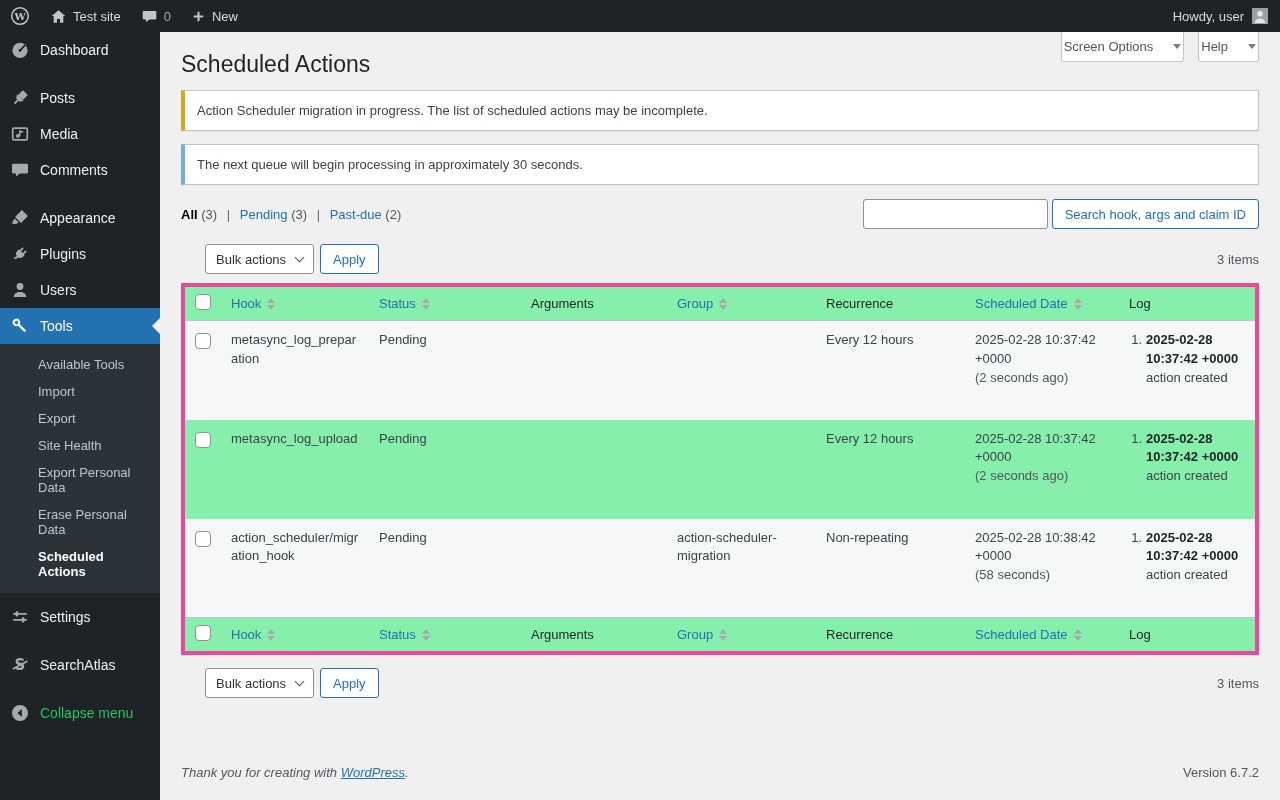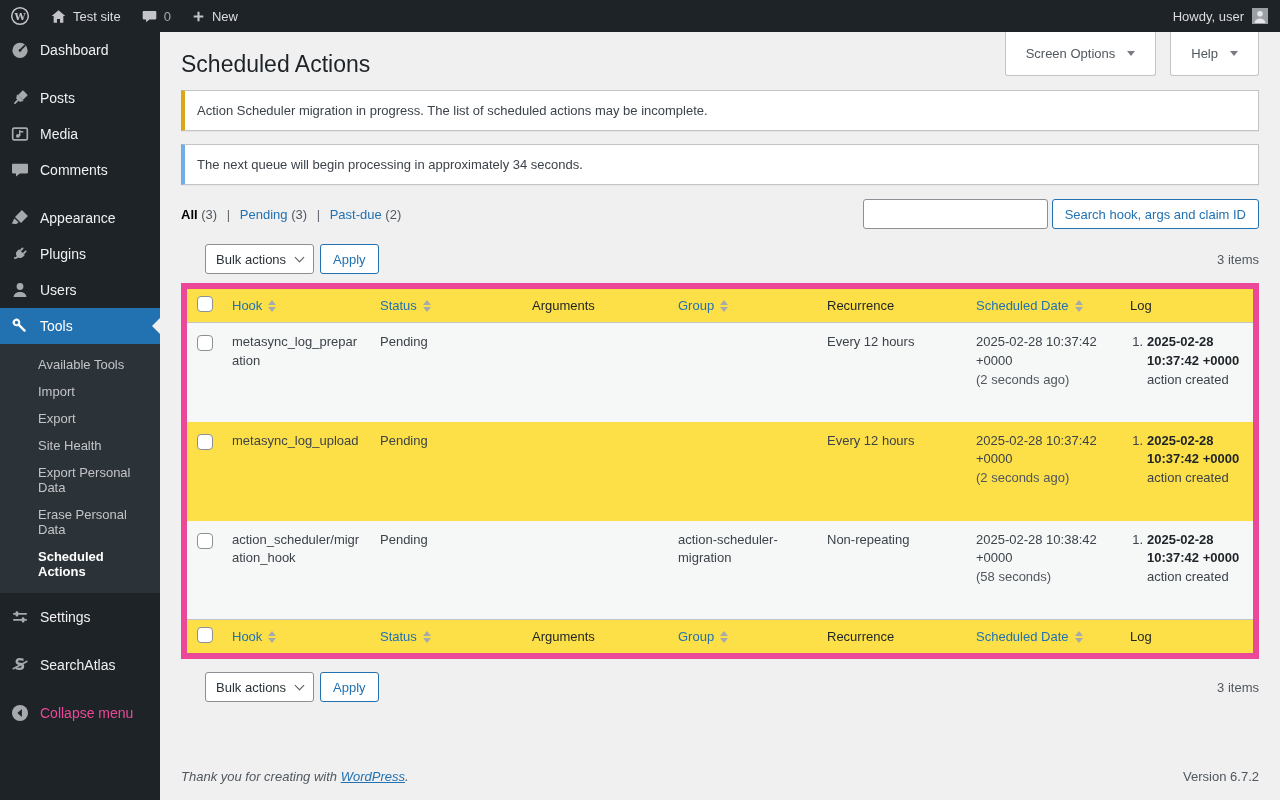--- a/index.html
+++ b/index.html
@@ -37,32 +37,32 @@
   .menu-item.active::after {
     content:""; position:absolute; right:0; top:50%; margin-top:-8px;
     border-top:8px solid transparent; border-bottom:8px solid transparent;
     border-right:8px solid #f0f0f1;
   }
   .menu-sep { height:12px; }
   .submenu { background:#2c3338; padding:7px 0 8px; }
   .submenu-item { padding:6px 12px 6px 38px; color:#c3c4c7; font-size:13px; cursor:pointer; }
   .submenu-item.current { color:#fff; font-weight:bold; }
   .collapse-item { margin-top:12px; color:#a7aaad; }
-  .collapse-item .mi-label { color:#ec4899; }
+  .collapse-item .mi-label { color:#22c55e; }
 
   
   .content {
     position:absolute; top:32px; left:160px; width:1120px; height:768px;
     background:#f0f0f1; padding:0 21px;
   }
   .screen-meta { position:absolute; top:0; right:21px; display:flex; gap:14px; }
   .screen-meta-btn {
     background:#fff; border:1px solid #c3c4c7; border-top:none;
-    border-radius:0 0 3px 3px; padding:0 20px; height:44px;
-    display:flex; align-items:center; gap:12px; color:#50575e; cursor:pointer; font-size:13px;
+    border-radius:0 0 3px 3px; padding:0 2px; height:30px;
+    display:flex; align-items:center; gap:20px; color:#50575e; cursor:pointer; font-size:13px;
   }
   .caret-down { width:0; height:0; border-left:4px solid transparent; border-right:4px solid transparent; border-top:5px solid #787c82; }
 
   .page-title { font-size:23px; font-weight:400; color:#1d2327; padding:19px 0 10px; }
 
   .notice {
     background:#fff; border:1px solid #c3c4c7; border-left-width:4px;
     box-shadow:0 1px 1px rgba(0,0,0,.04);
     padding:12px; margin:2px 0 13px; color:#3c434a; font-size:13px;
   }
@@ -93,22 +93,22 @@
     display:flex; align-items:center; gap:10px; padding:0 10px; color:#2c3338; cursor:pointer; font-size:13px;
   }
   .chevron-down {
     width:7px; height:7px; border-right:1.6px solid #50575e; border-bottom:1.6px solid #50575e;
     transform:rotate(45deg); margin-top:-4px;
   }
   .items-count { color:#50575e; font-size:13px; }
 
   
   table.wp-list-table {
-    width:100%; border-collapse:collapse; background:#fde047;
-    border:6px solid #ec4899; margin-top:9px; table-layout:fixed;
+    width:100%; border-collapse:collapse; background:#86efac;
+    border:4px solid #ec4899; margin-top:9px; table-layout:fixed;
   }
   .wp-list-table th, .wp-list-table td { text-align:left; font-weight:400; font-size:13px; }
   .wp-list-table thead th, .wp-list-table tfoot th { padding:7px 10px; color:#1d2327; }
   .wp-list-table thead th { border-bottom:1px solid #c3c4c7; }
   .wp-list-table tfoot th { border-top:1px solid #c3c4c7; }
   .wp-list-table .cb-col { padding:7px 0 7px 10px; }
   th.sortable { color:#2271b1; cursor:pointer; }
   th.sortable .th-label { color:#2271b1; }
   .th-inner { display:flex; align-items:center; gap:6px; }
   .sort-ind { display:inline-flex; flex-direction:column; gap:2px; }
@@ -322,21 +322,21 @@
       <span class="caret-down"></span>
     </div>
   </div>
 
   <h1 class="page-title">Scheduled Actions</h1>
 
   <div class="notice" style="border-left-color:#dba617;">
     <span>Action Scheduler migration in progress. The list of scheduled actions may be incomplete.</span>
   </div>
   <div class="notice" style="border-left-color:#72aee6;">
-    <span>The next queue will begin processing in approximately 34 seconds.</span>
+    <span>The next queue will begin processing in approximately 30 seconds.</span>
   </div>
 
   <div class="list-controls">
     <div class="subsubsub">
       <span class="f-current"><span>All</span></span>
       <span class="f-count">(3)</span>
       <span class="f-sep">|</span>
       <a>Pending</a>
       <span class="f-count">(3)</span>
       <span class="f-sep">|</span>

